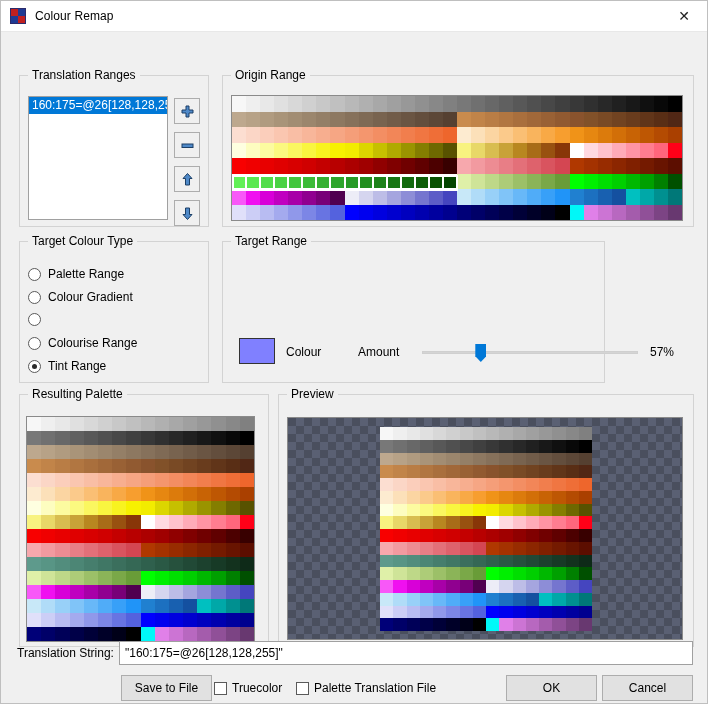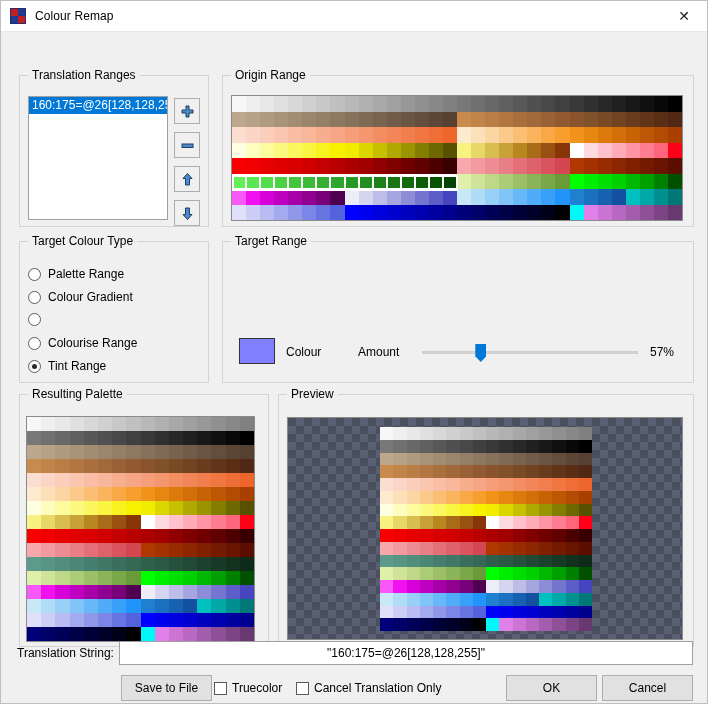--- a/index.html
+++ b/index.html
@@ -43,21 +43,20 @@
     width: 46px; height: 30px;
     display: flex; align-items: center; justify-content: center;
     font-size: 14px; color: #222; cursor: default;
     background: #ffffff;
   }
   
   .body {
     flex: 1;
     position: relative;
     padding: 0;
-    text-align: center;
   }
   .group {
     position: absolute;
     border: 1px solid #d3d3d3;
     border-radius: 0;
   }
   .group > legend, .group-title {
     position: absolute;
     top: -8px; left: 8px;
     background: #f0f0f0;
@@ -545,21 +544,21 @@
     </div>
     <div class="radio-row" style="left:27px; top:304px;">
       <span class="radio"></span>
       <span>Colourise Range</span>
     </div>
     <div class="radio-row" style="left:27px; top:327px;">
       <span class="radio on"></span>
       <span>Tint Range</span>
     </div>
 
-    <div class="group" style="left:221px; top:209px; width:472px; height:142px;">
+    <div class="group" style="left:221px; top:209px; width:383px; height:142px;">
       <span class="group-title">Target Range</span>
     </div>
     <div class="swatch" id="colour-swatch" style="left: 238px; top: 306px; background: rgb(128, 128, 255);"></div>
     <span class="lbl" style="left:285px; top:313px;">Colour</span>
     <span class="lbl" style="left:357px; top:313px;">Amount</span>
     <div class="slider-wrap" id="amount-slider" style="left:421px; top:313px; width:216px; height:16px;">
       <div class="slider-track"></div>
       <div class="slider-thumb" id="slider-thumb" style="left: 53.3px;"></div>
     </div>
     <span class="lbl" style="left:649px; top:313px;">57%</span>
@@ -1099,21 +1098,21 @@
       <div class="tstring-input">"160:175=@26[128,128,255]"</div>
 
       <div class="btn" style="left:120px; top:42px; width:91px;">Save to File</div>
 
       <div class="chk-row" style="left:213px; top:48px;">
         <span class="chk"></span>
         <span>Truecolor</span>
       </div>
       <div class="chk-row" style="left:295px; top:48px;">
         <span class="chk"></span>
-        <span>Cancel Translation Only</span>
+        <span>Palette Translation File</span>
       </div>
 
       <div class="btn" style="left:601px; top:42px; width:91px;">Cancel</div>
       <div class="btn" style="left:505px; top:42px; width:91px;">OK</div>
     </div>
 
   </div>
 </div>
 
 </body></html>

